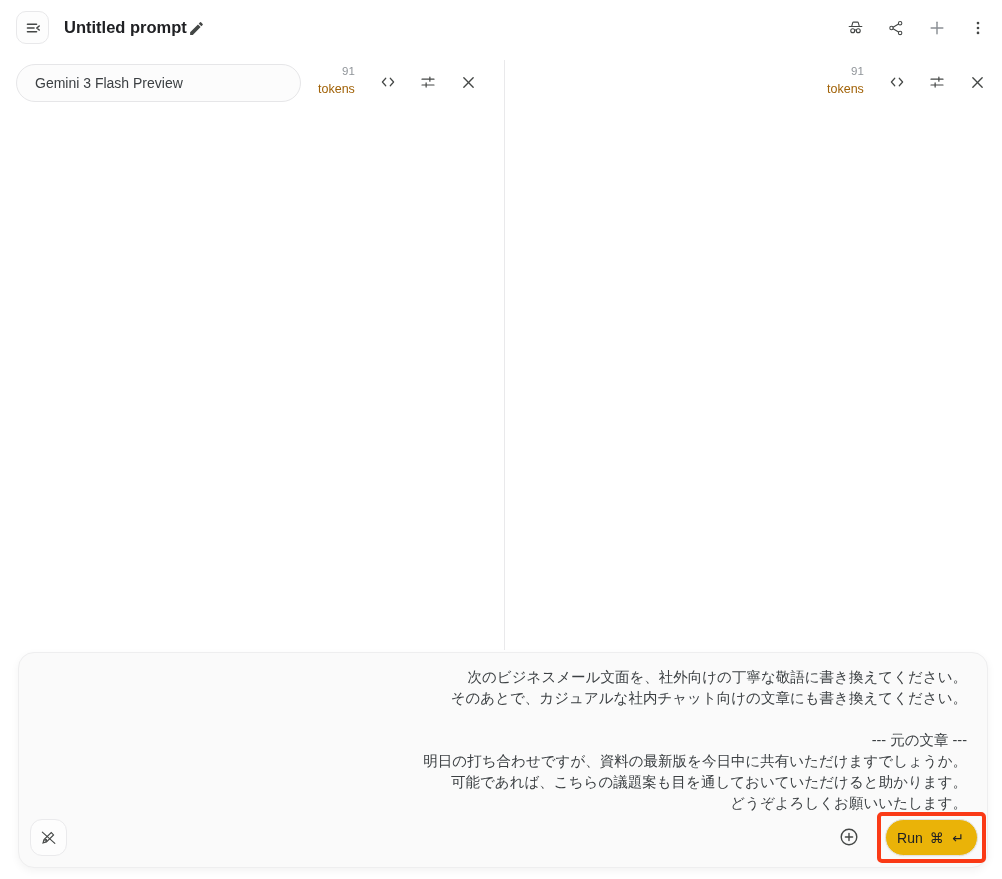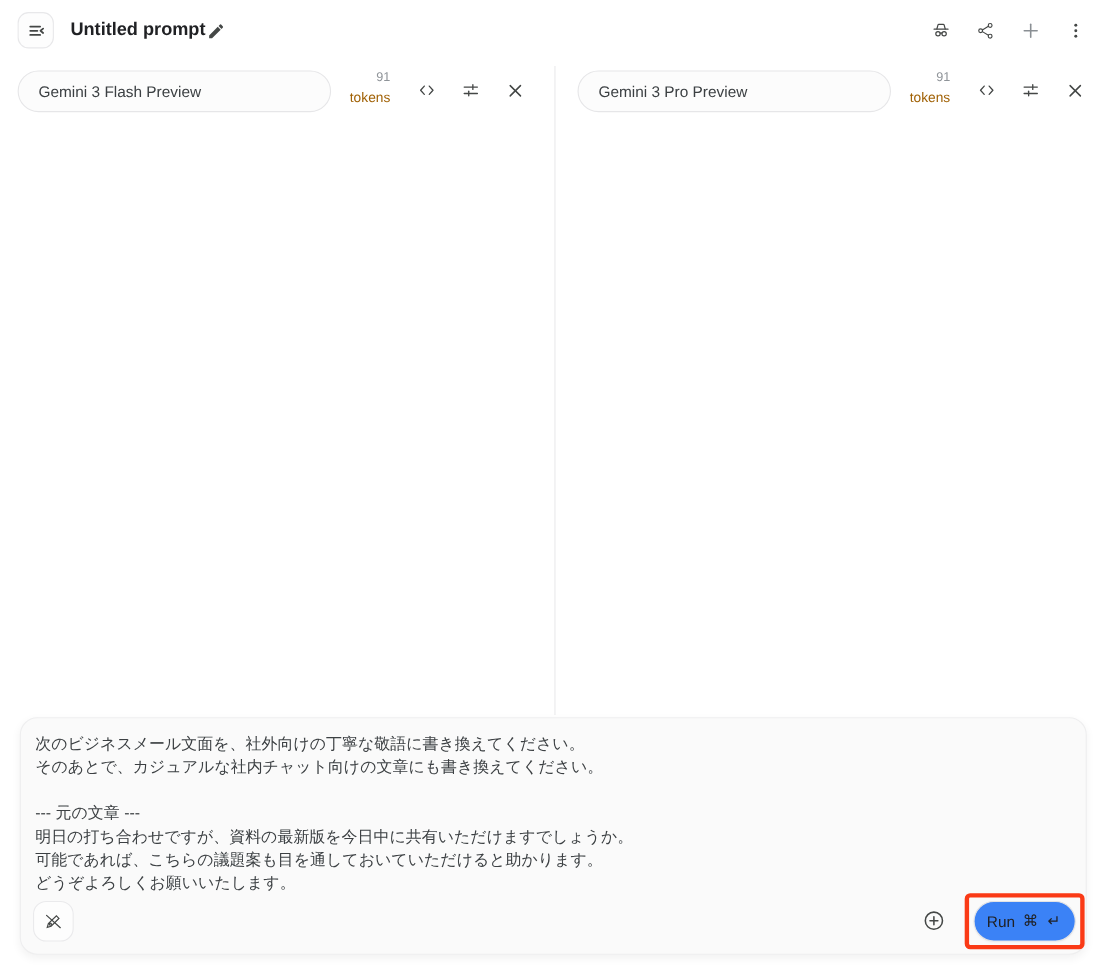--- a/index.html
+++ b/index.html
@@ -53,20 +53,21 @@
   .divider {
     left: 504px; top: 60px; width: 1px; height: 590px; background: #e9e9eb;
   }
 
   
   .prompt-card {
     left: 18px; top: 652px; width: 970px; height: 216px;
     background: #fafafa; border: 1px solid #eeeeef; border-radius: 16px;
     box-shadow: 0 3px 8px rgba(0,0,0,0.05);
     cursor: text;
+    text-align: right;
   }
   .prompt-text {
     position: absolute; left: 13px; top: 14px; right: 20px;
     font-size: 14.5px; line-height: 21px; color: #3c4043;
     white-space: pre-wrap;
   }
   .tool-btn {
     position: absolute; left: 11px; bottom: 11px;
     width: 37px; height: 37px; border-radius: 12px;
     background: #fdfdfd; border: 1px solid #eaeaec;
@@ -80,21 +81,21 @@
   }
   .run-highlight {
     position: absolute; right: 1px; bottom: 4px;
     width: 109px; height: 51px;
     border: 4px solid #fa3a16; border-radius: 5px;
     display: flex; align-items: center; justify-content: center;
     pointer-events: none;
   }
   .run-btn {
     width: 93px; height: 37px; border-radius: 19px;
-    background: #3b82f6; border: 1px solid #e3e3e5;
+    background: #eab308; border: 1px solid #e3e3e5;
     display: flex; align-items: center; justify-content: center; gap: 7px;
     font-size: 14px; color: #202124; cursor: pointer;
     pointer-events: auto;
     box-shadow: 0 1px 2px rgba(0,0,0,0.04);
   }
   .run-shortcut { font-family: "DejaVu Sans", sans-serif; font-size: 14px; color: #202124; letter-spacing: 2px; }
 
   svg { display: block; }
   .stroke { stroke: #444746; stroke-width: 1.6; fill: none; stroke-linecap: round; stroke-linejoin: round; }
   .stroke-thin { stroke: #444746; stroke-width: 1.4; fill: none; stroke-linecap: round; }
@@ -198,23 +199,20 @@
         <svg width="17" height="17" viewBox="0 0 20 20">
           <line class="stroke" x1="4.5" y1="4.5" x2="15.5" y2="15.5"></line>
           <line class="stroke" x1="15.5" y1="4.5" x2="4.5" y2="15.5"></line>
         </svg>
       </span>
     </div>
   </div>
 </div>
 
 <div class="abs panel right">
-  <div class="model-pill" style="left:20px; width:285px;">
-    <span>Gemini 3 Pro Preview</span>
-  </div>
   <div class="token-block" style="left:322px;">
     <div class="token-count">91</div>
     <div class="token-label">tokens</div>
   </div>
   <div class="hdr-icons" style="left:383px;">
     <div class="ghost-icon">
       <span>
         <svg width="18" height="18" viewBox="0 0 24 24">
           <polyline class="stroke" points="9,7 4.5,12 9,17"></polyline>
           <polyline class="stroke" points="15,7 19.5,12 15,17"></polyline>

